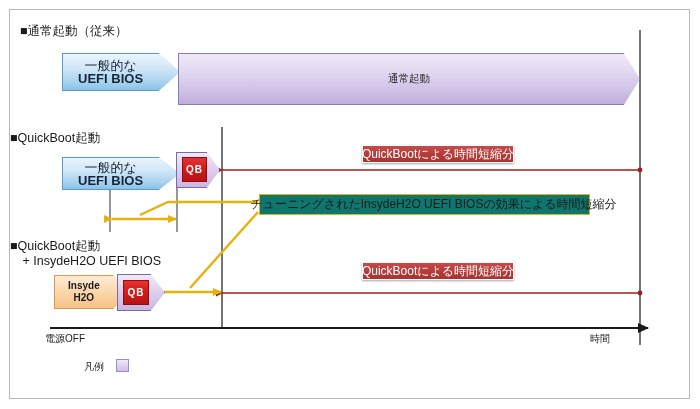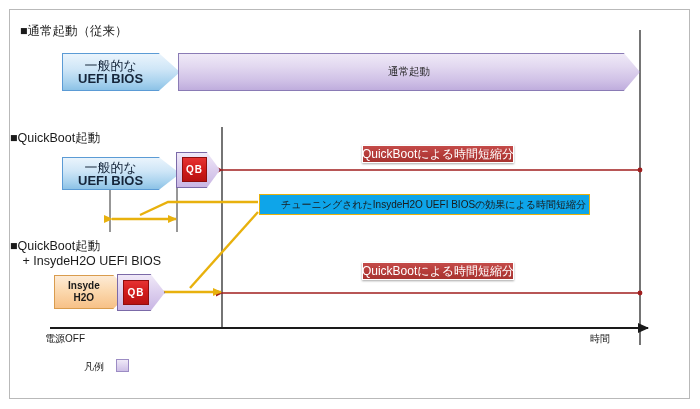--- a/index.html
+++ b/index.html
@@ -94,22 +94,22 @@
     border:1px solid #ffffff;
     box-shadow:0 1px 2px rgba(0,0,0,.35);
     color:#ffffff;font-size:12px;
     display:flex;align-items:center;justify-content:center;
     box-sizing:border-box;white-space:nowrap;
   }
 
   
   .yellow-note{
     position:absolute;
-    background:#0ea5e9;border:1.5px solid #e8b10d;
-    color:#1a1a1a;font-size:10px;
+    background:#0f766e;border:1.5px solid #e8b10d;
+    color:#1a1a1a;font-size:12px;
     display:flex;align-items:center;justify-content:center;
     box-sizing:border-box;white-space:nowrap;padding-left:18px;
   }
 
   
   svg.overlay{position:absolute;left:0;top:0;width:700px;height:409px;overflow:visible;}
 
   
   .axis-lbl{position:absolute;font-size:10px;color:#1a1a1a;white-space:nowrap;}
   .legend-lbl{position:absolute;font-size:10px;color:#1a1a1a;white-space:nowrap;}
@@ -169,21 +169,21 @@
 
   <div class="sect-title" style="left:20px;top:24px;">■通常起動（従来）</div>
 
   <div class="blue-arrow" style="left:62px;top:53px;width:118px;height:38px;">
     <div class="lbl">
       <span>一般的な</span>
       <b>UEFI BIOS</b>
     </div>
   </div>
 
-  <div class="purple-arrow" style="left:178px;top:53px;width:462px;height:38px;">
+  <div class="purple-arrow" style="left:178px;top:53px;width:462px;height:52px;">
     <div class="lbl">通常起動</div>
   </div>
 
   <div class="sect-title" style="left:10px;top:131px;">■QuickBoot起動</div>
 
   <div class="blue-arrow" style="left:62px;top:157px;width:118px;height:33px;">
     <div class="lbl">
       <span>一般的な</span>
       <b>UEFI BIOS</b>
     </div>

